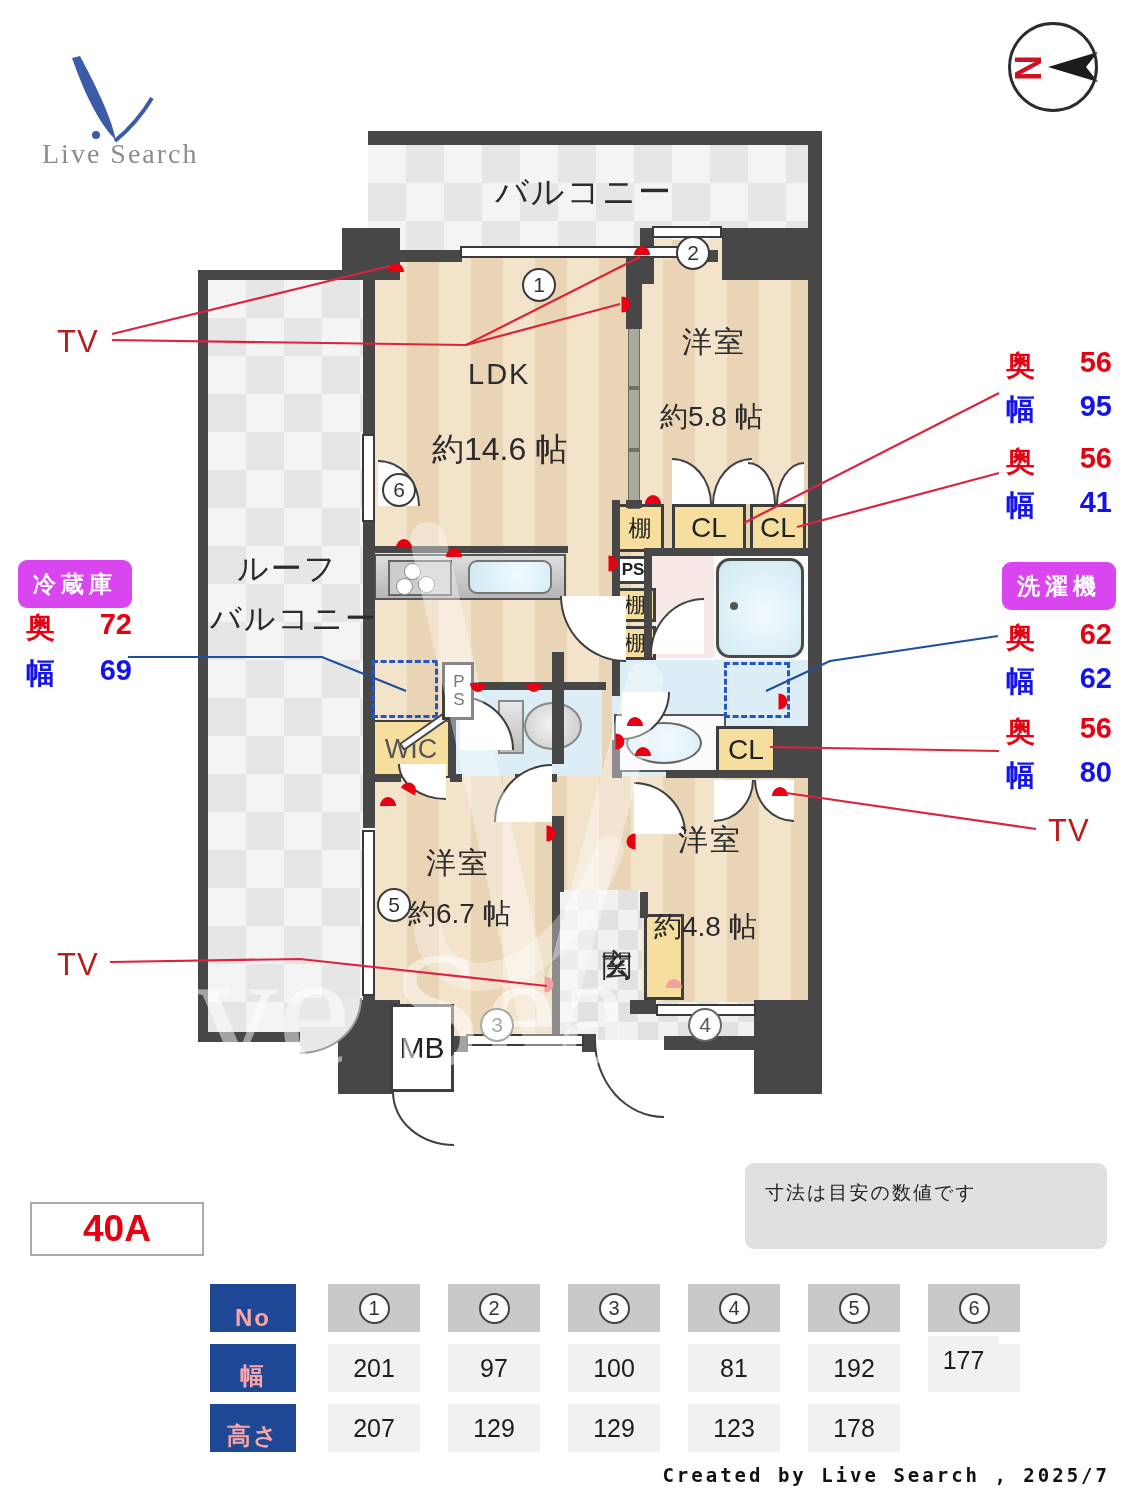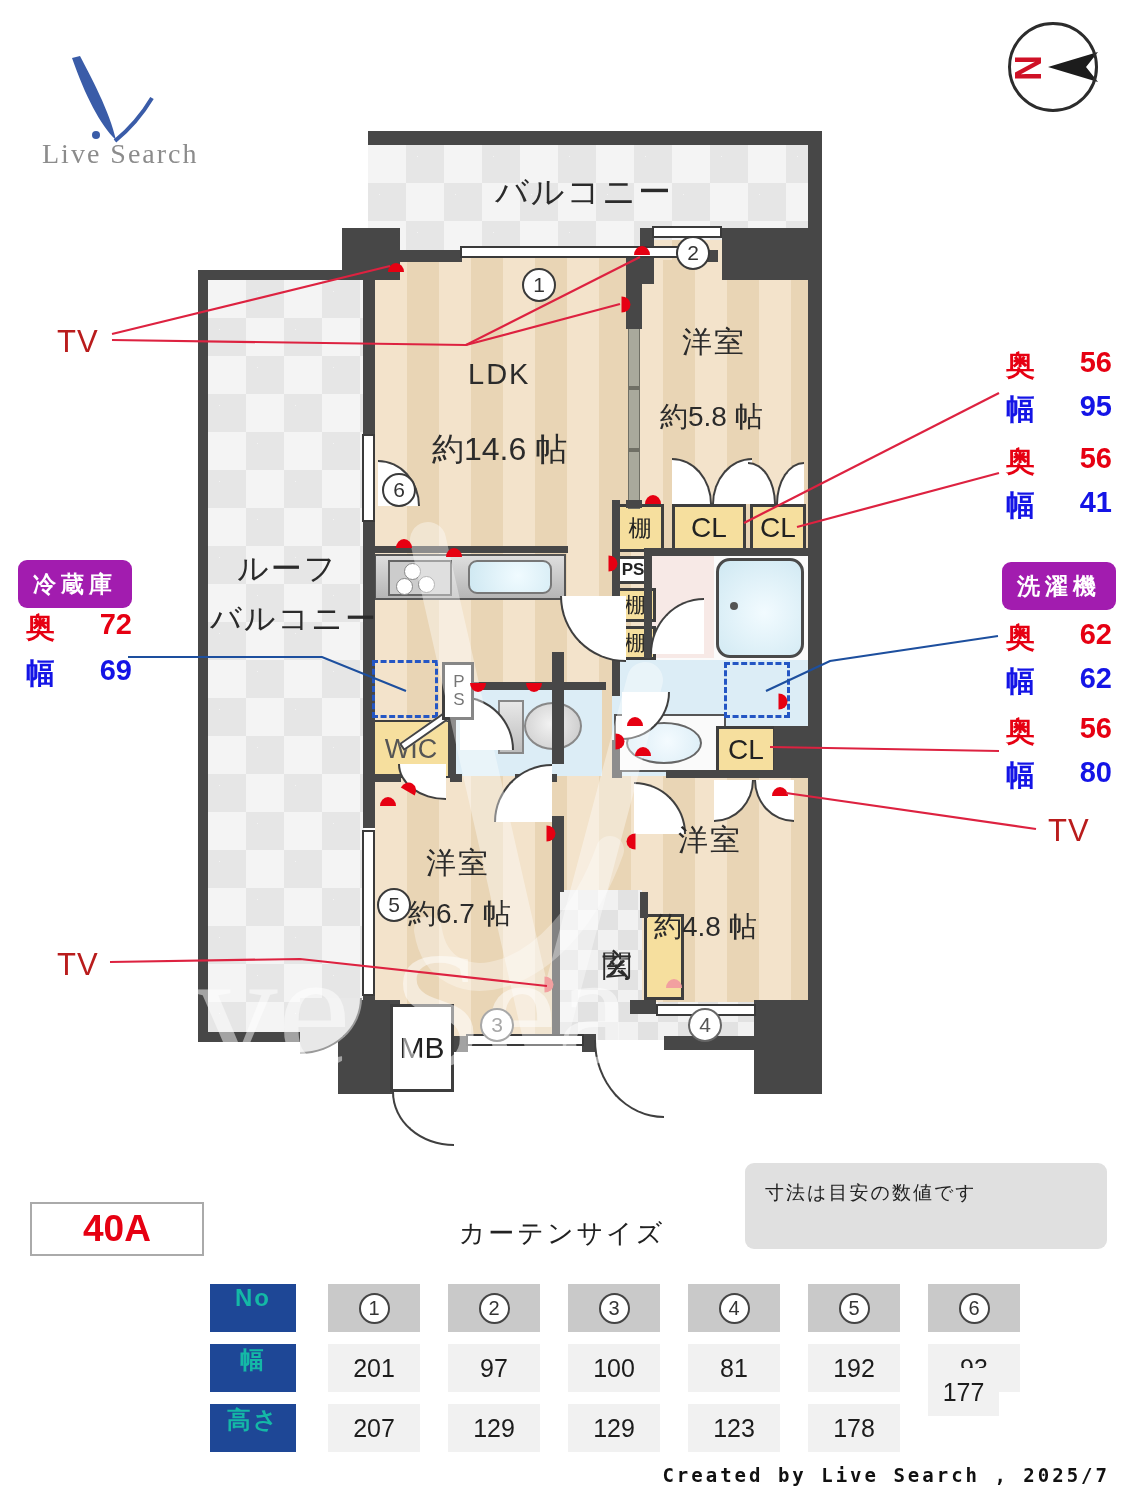--- a/index.html
+++ b/index.html
@@ -27,29 +27,29 @@
   .fan.tr{border-radius:0 100% 0 0;border-left:none;border-bottom:none}
   .fan.bl{border-radius:0 0 0 100%;border-right:none;border-top:none}
   .fan.br{border-radius:0 0 100% 0;border-left:none;border-top:none}
   .fan.gray{border-color:#9a9a9a;background:#e8e8e8}
   .dot{position:absolute;width:16px;height:9px;background:#e60012;border-radius:8px 8px 0 0/9px 9px 0 0}
   .circ{position:absolute;width:34px;height:34px;border:2px solid #3a3a3a;border-radius:50%;background:#fff;
         display:flex;align-items:center;justify-content:center;font-size:21px;color:#333;box-sizing:border-box;z-index:6}
   .circ.gray{border-color:#a8a8a8;color:#a8a8a8}
   .roomname{position:absolute;font-size:30px;color:#2b2b2b;z-index:6;letter-spacing:2px}
   .roomsize{position:absolute;font-size:28px;color:#2b2b2b;z-index:6}
-  .navybadge{position:absolute;background:#a21caf;color:#fff;border-radius:9px;display:flex;align-items:center;
+  .navybadge{position:absolute;background:#d946ef;color:#fff;border-radius:9px;display:flex;align-items:center;
         justify-content:center;font-size:23px;font-weight:bold;letter-spacing:5px;z-index:8}
   .dimrow{position:absolute;display:flex;justify-content:space-between;width:106px;font-size:29px;
         font-weight:bold;z-index:8}
   .dimrow .k.red,.dimrow .v.red{color:#e60012}
   .dimrow .k.blue,.dimrow .v.blue{color:#1414e6}
   .tvlabel{position:absolute;font-size:31px;color:#b91c1c;z-index:8;letter-spacing:1px}
-  .hdrcell{position:absolute;background:#1e4796;color:#14b8a6;font-size:24px;font-weight:bold;
-        display:flex;align-items:flex-start;justify-content:center;letter-spacing:2px}
+  .hdrcell{position:absolute;background:#1e4796;color:#fca5a5;font-size:24px;font-weight:bold;
+        display:flex;align-items:flex-end;justify-content:center;letter-spacing:2px}
   .numcell{position:absolute;background:#c9c9c9;display:flex;align-items:center;justify-content:center}
   .numcell .tcirc{width:31px;height:31px;border:2px solid #444;border-radius:50%;background:#fff;
         display:flex;align-items:center;justify-content:center;font-size:20px;color:#333;box-sizing:border-box}
   .valcell{position:absolute;background:#f1f1f1;display:flex;align-items:center;justify-content:center;
         font-size:25px;color:#1c1c1c}
   .vtext{writing-mode:vertical-rl;text-orientation:upright;letter-spacing:4px}
 </style>
 </head>
 <body>
 
@@ -217,21 +217,20 @@
   <div class="tvlabel" style="left:1048px;top:813px">TV</div>
 
   <div class="abs" style="left:30px;top:1202px;width:174px;height:54px;background:#fff;border:2px solid #aaa;box-sizing:border-box;display:flex;align-items:center;justify-content:center;z-index:8">
     <span style="color:#e60012;font-size:37px;font-weight:bold">40A</span>
   </div>
 
   <div class="abs" style="left:745px;top:1163px;width:362px;height:86px;background:#e0e0e0;border-radius:9px;padding:13px 20px;box-sizing:border-box;font-size:19px;letter-spacing:2px;color:#222;line-height:1.8;z-index:8">
     <div>寸法は目安の数値です</div>
   </div>
 
-  <div class="abs" style="left:412px;top:1216px;width:300px;text-align:center;font-size:26px;letter-spacing:3px;color:#222;z-index:8">カーテンサイズ</div>
   <div class="hdrcell" style="left:210px;top:1284px;width:86px;height:48px">
       <span>No</span>
     </div>
   <div class="hdrcell" style="left:210px;top:1344px;width:86px;height:48px">
       <span>幅</span>
     </div>
   <div class="hdrcell" style="left:210px;top:1404px;width:86px;height:48px">
       <span>高さ</span>
     </div>
   <div id="curtain-cells">
@@ -291,21 +290,21 @@
         <span>178</span>
       </div>
       <div class="numcell" style="left:928px;top:1284px;width:92px;height:48px">
         <span class="tcirc">
           <span>6</span>
         </span>
       </div>
       <div class="valcell" style="left:928px;top:1344px;width:92px;height:48px">
         <span>93</span>
       </div>
-      <div class="valcell" style="left:928px;top:1368px;width:71px;height:48px">
+      <div class="valcell" style="left:928px;top:1336px;width:71px;height:48px">
         <span>177</span>
       </div>
     </div>
 
   <div class="abs" style="left:500px;top:1464px;width:610px;text-align:right;font-family:'DejaVu Sans Mono',monospace;font-size:19px;font-weight:bold;letter-spacing:3px;color:#111;z-index:8">Created by Live Search , 2025/7</div>
 
   <svg class="abs" style="left:0;top:0;z-index:7" width="1125" height="1500" viewBox="0 0 1125 1500">
     <g stroke="#dd2240" stroke-width="2.2" fill="none">
       <path d="M112,340 L466,345 L640,257"></path>
       <path d="M466,345 L620,304"></path>

